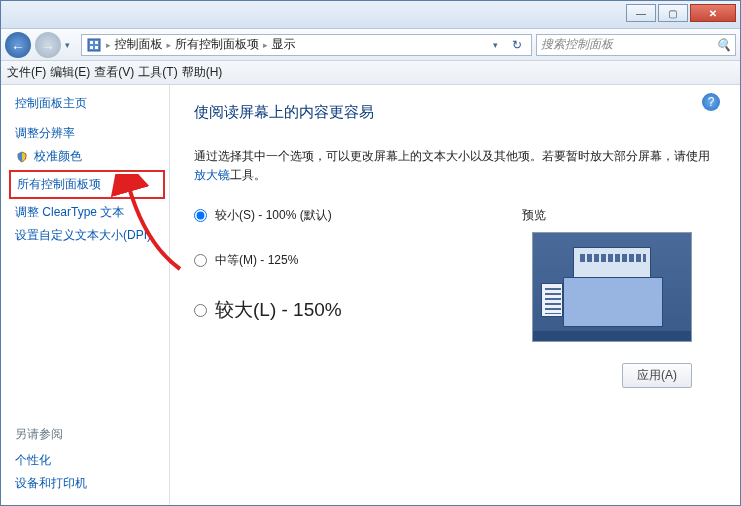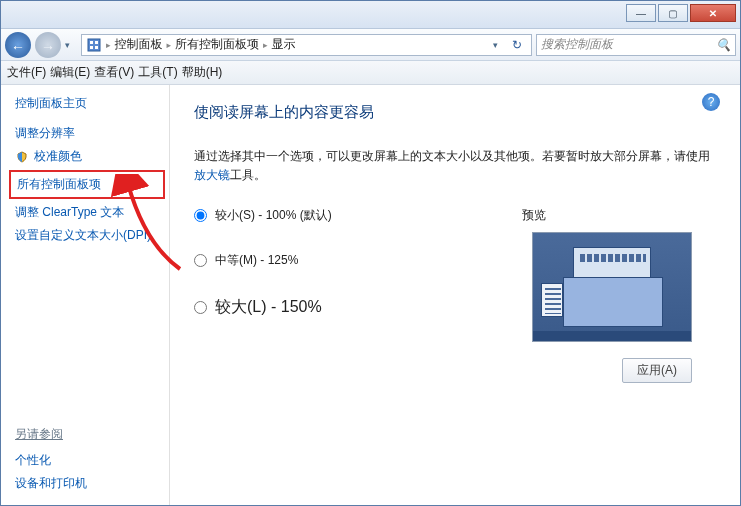--- a/index.html
+++ b/index.html
@@ -22,31 +22,31 @@
   .menubar { height: 24px; background: linear-gradient(#f6f8fb,#e8eef4); border-bottom: 1px solid #d0d8e2; display: flex; align-items: center; padding: 0 6px; gap: 4px; color: #222; }
   .menuitem { cursor: default; }
   .content { flex: 1; display: flex; overflow: hidden; }
   .sidebar { width: 169px; background: #fff; border-right: 1px solid #e0e0e0; padding: 10px 10px 10px 14px; display: flex; flex-direction: column; position: relative; }
   .side-home { color: #0a5ab2; margin-bottom: 10px; }
   .side-link { color: #0a5ab2; display: flex; align-items: center; gap: 5px; padding: 3px 0; cursor: default; }
   .side-link.plain { color: #0a5ab2; }
   .side-link.highlight { border: 2px solid #e02a2a; padding: 4px 6px; margin: 2px -6px; }
   .side-bullet { width: 14px; height: 14px; display: inline-flex; align-items: center; justify-content: center; }
   .side-footer { margin-top: auto; padding-top: 10px; }
-  .side-footer .heading { color: #6a7a8a; margin: 27px 0 6px; text-decoration: underline; }
+  .side-footer .heading { color: #6a7a8a; margin: 27px 0 6px; }
   .main { flex: 1; padding: 18px 28px 12px 24px; position: relative; overflow: hidden; }
   .help-icon { position: absolute; right: 20px; top: 8px; width: 18px; height: 18px; border-radius: 50%; background: radial-gradient(#6ab0f0,#2a6ac0); color: #fff; font-size: 12px; display: flex; align-items: center; justify-content: center; }
   .page-title { color: #0a3a7a; font-size: 15px; margin-bottom: 25px; }
   .page-desc { color: #222; line-height: 1.6; margin-bottom: 22px; }
   .page-desc a { color: #0a5ab2; text-decoration: none; }
   .options { display: flex; gap: 24px; }
   .opt-col { flex: 1; }
   .opt-row { display: flex; align-items: center; gap: 6px; margin-bottom: 28px; color: #222; }
   .opt-row input[type=radio] { margin-right: 2px; }
-  .opt-row .big { font-size: 16px; }
+  .opt-row .big { font-size: 19px; }
   .preview-col { width: 190px; font-family: Liberation Serif, serif; }
   .preview-label { color: #222; margin-bottom: 8px; }
   .preview-img { width: 160px; height: 110px; border: 1px solid #8a9ab0; margin-left: 10px; background: linear-gradient(180deg,#4a6a9a 0%,#3a5a8a 100%); position: relative; overflow: hidden; }
   .pv-window { position: absolute; background: #d8e4f2; border: 1px solid #2a4a7a; }
   .pv1 { left: 40px; top: 14px; width: 78px; height: 50px; }
   .pv1::before { content:""; position:absolute; left:6px; top:6px; width:66px; height:8px; background: repeating-linear-gradient(90deg,#4a6a9a 0 5px,#d8e4f2 5px 7px); }
   .pv2 { left: 30px; top: 44px; width: 100px; height: 50px; background: #98b4e0; }
   .pv-side { position: absolute; left: 8px; top: 50px; width: 22px; height: 34px; background: #eef2f8; border: 1px solid #2a4a7a; }
   .pv-side::before { content:""; position:absolute; left:3px; top:4px; width:16px; height:26px; background: repeating-linear-gradient(180deg,#4a6a9a 0 2px,#eef2f8 2px 5px); }
   .pv-task { position:absolute; left:0; bottom:0; right:0; height:10px; background:#2a4a7a; }

